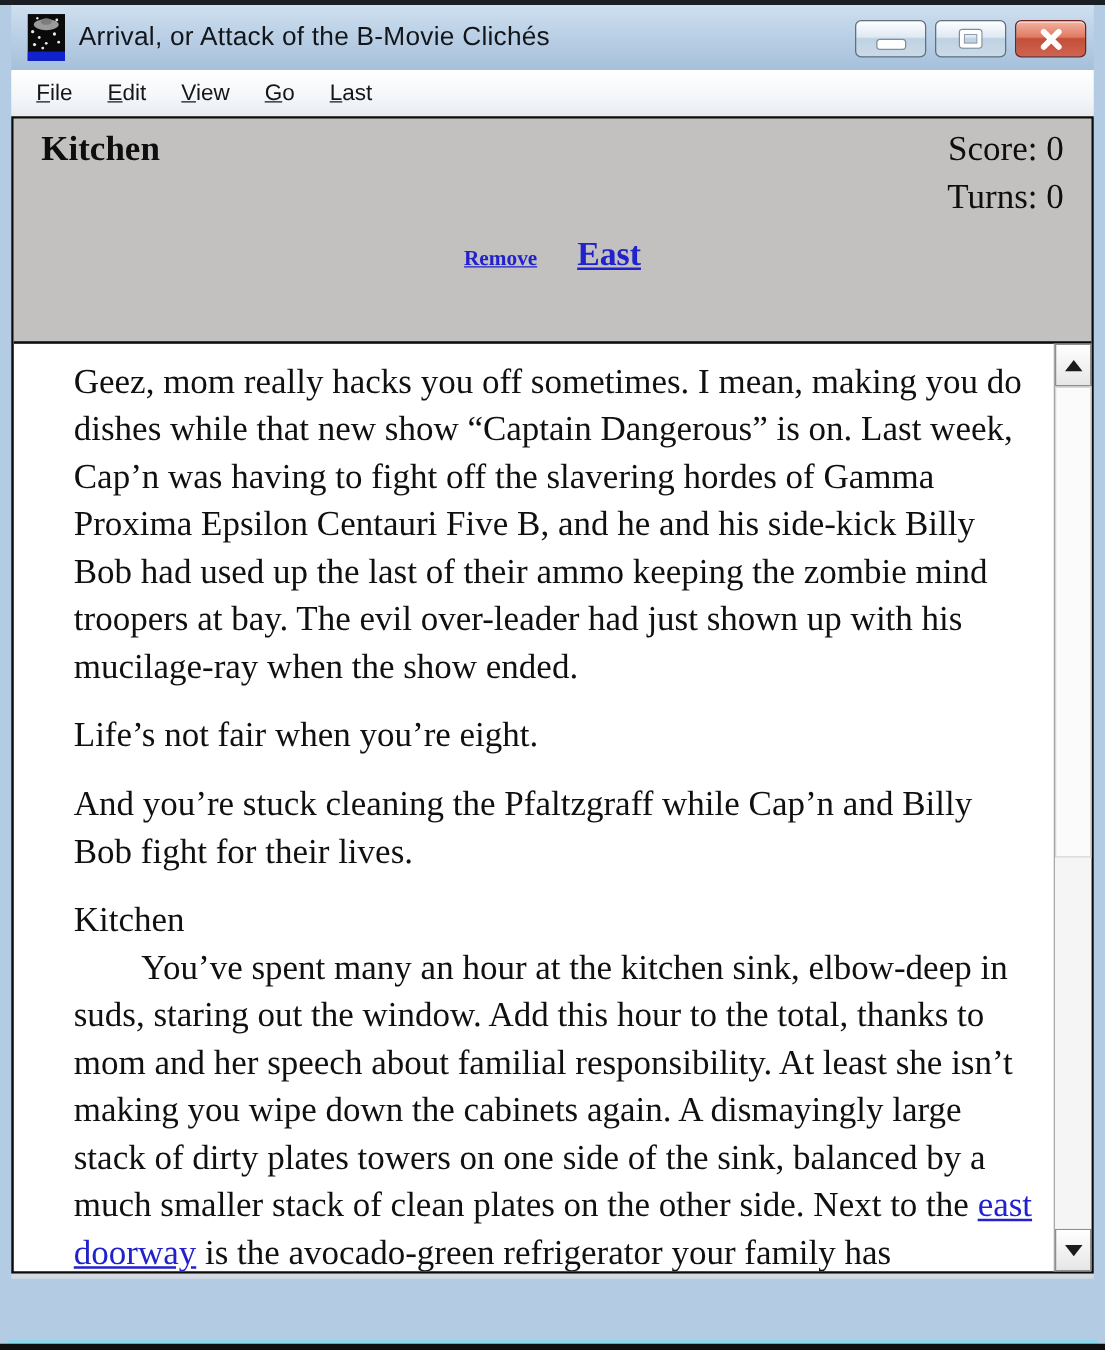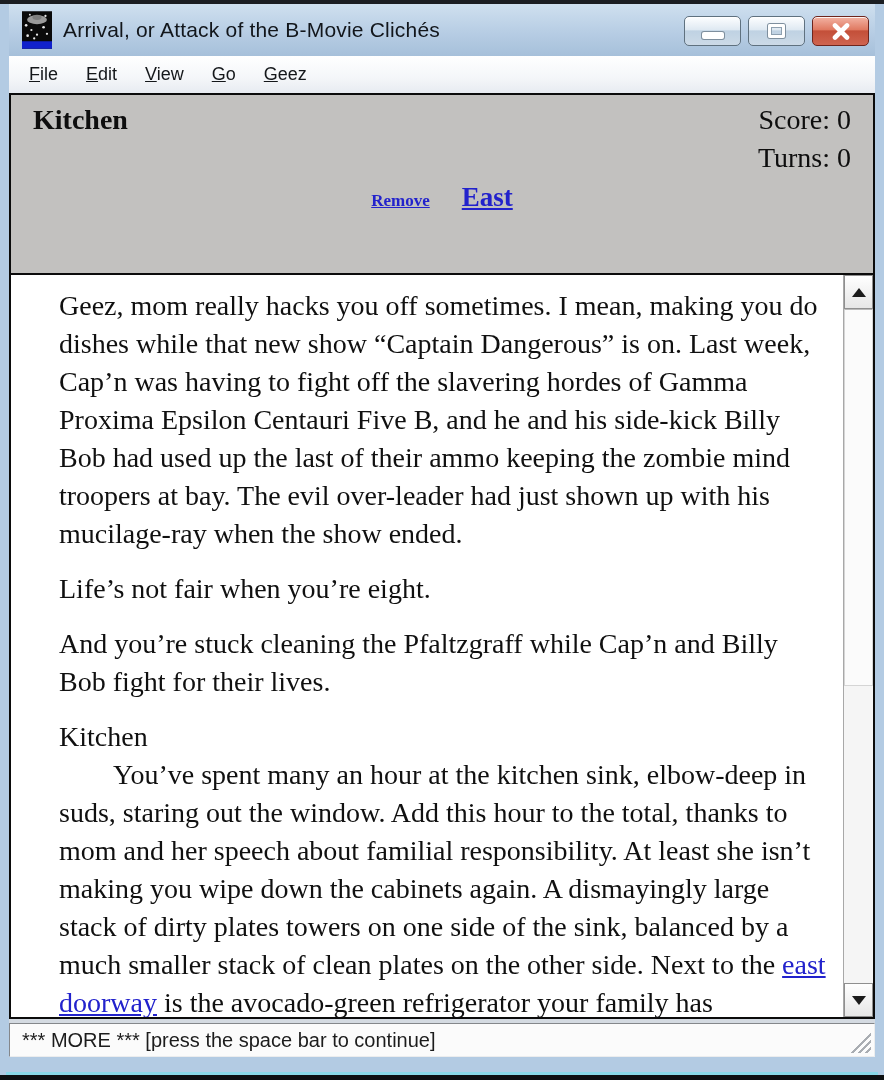--- a/index.html
+++ b/index.html
@@ -67,21 +67,21 @@
     background:#c2c1bf;
     border-bottom:2px solid #0b0b0b;
     padding:9px 22px 0 22px;
     font-family:"Liberation Serif","DejaVu Serif",serif;
     color:#0e0e0e;
   }
   .sp-row1 { display:flex; justify-content:space-between; align-items:baseline; height:38px; }
   .room-name { font-weight:bold; font-size:28px; }
   .score-text, .turns-text { font-size:28px; }
   .sp-row2 { text-align:right; height:38px; }
-  .sp-row3 { text-align:center; height:34px; margin-top:2px; }
+  .sp-row3 { text-align:center; height:34px; margin-top:8px; }
   .panel-link {
     color:#2222cc; text-decoration:underline; font-weight:bold; cursor:pointer;
   }
   .panel-link.small { font-size:17px; margin-right:14px; }
   .panel-link.large { font-size:27px; margin-left:14px; }
 
   .text-wrap { flex:1; display:flex; min-height:0; }
   .text-pane {
     flex:1; overflow:hidden;
     padding:12px 14px 0 48px;
@@ -171,21 +171,21 @@
         </svg>
       </div>
     </div>
   </div>
 
   <div class="menubar">
     <span class="menu-item">File</span>
     <span class="menu-item">Edit</span>
     <span class="menu-item">View</span>
     <span class="menu-item">Go</span>
-    <span class="menu-item">Geez</span>
+    <span class="menu-item">Last</span>
   </div>
 
   <div class="content">
 
     <div class="status-panel">
       <div class="sp-row1">
         <span class="room-name">Kitchen</span>
         <span class="score-text">Score: 0</span>
       </div>
       <div class="sp-row2">
@@ -215,20 +215,16 @@
         </div>
         <div class="sb-btn">
           <span class="tri-down"></span>
         </div>
       </div>
     </div>
   </div>
 
   <div class="spacer"></div>
 
-  <div class="statusbar">
-    <span>*** MORE *** [press the space bar to continue]</span>
-    <span class="grip"></span>
-  </div>
 
   <div class="bottom-edge-cyan"></div>
   <div class="bottom-edge-dark"></div>
 </div>
 
 </body></html>

